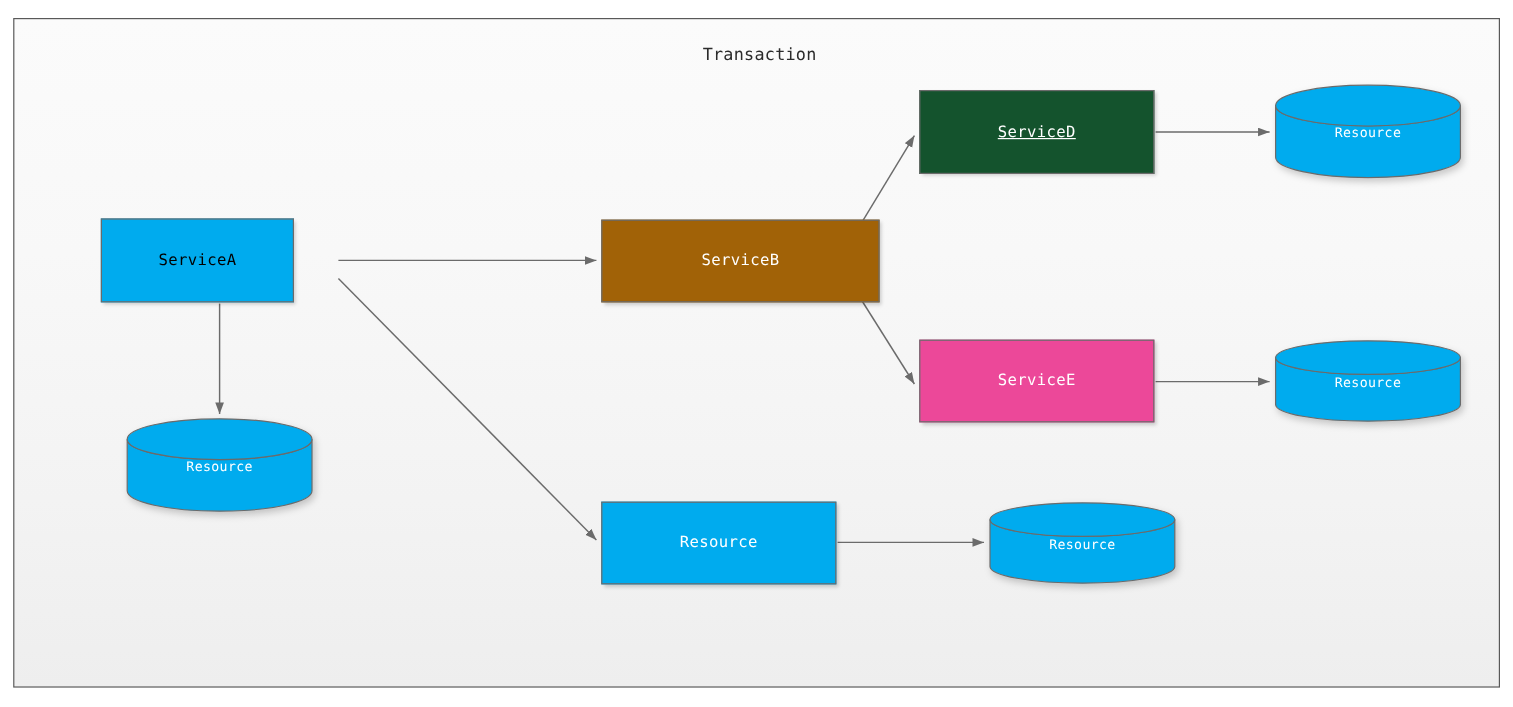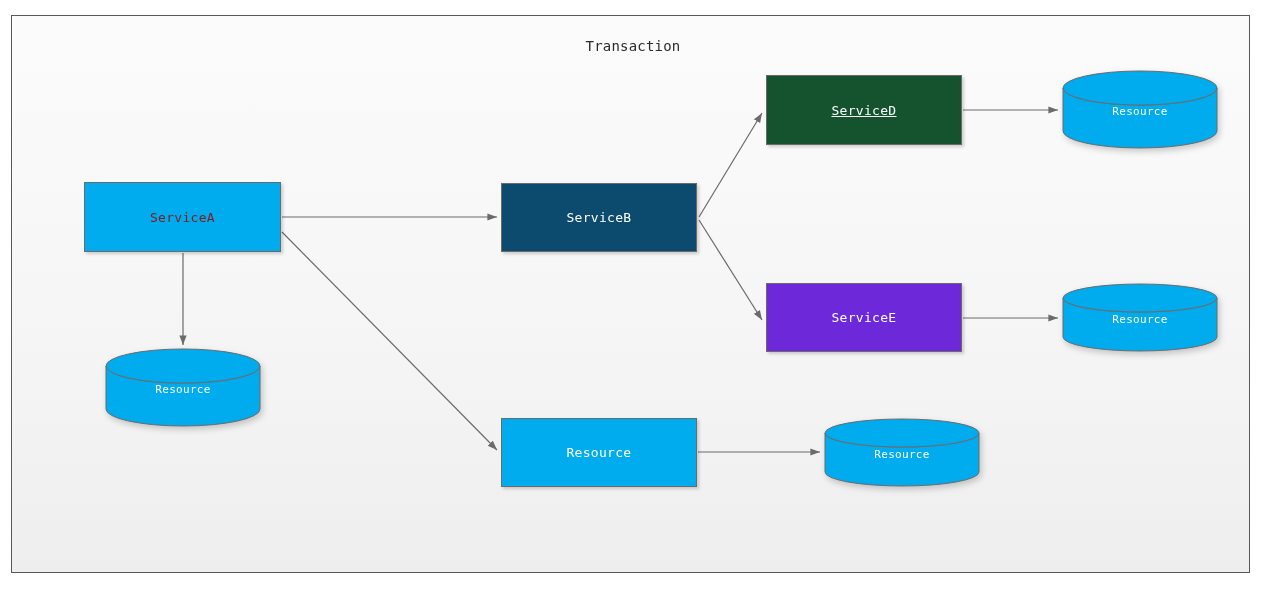--- a/index.html
+++ b/index.html
@@ -102,33 +102,33 @@
         <line x1="699" y1="220" x2="762" y2="320" stroke="#6b6b6b" stroke-width="1.2" marker-end="url(#arrowhead)"></line>
         <line x1="698" y1="452" x2="820" y2="452" stroke="#6b6b6b" stroke-width="1.2" marker-end="url(#arrowhead)"></line>
         <line x1="963" y1="110" x2="1058" y2="110" stroke="#6b6b6b" stroke-width="1.2" marker-end="url(#arrowhead)"></line>
         <line x1="963" y1="318" x2="1058" y2="318" stroke="#6b6b6b" stroke-width="1.2" marker-end="url(#arrowhead)"></line>
       </g>
   </svg>
 
   <div class="diagram-title" style="left: 633px; top: 46px; color: rgb(43, 43, 43);">Transaction</div>
 
   <div id="node-layer">
-      <div class="node-box" style="left: 84px; top: 182px; width: 197px; height: 70px; background: rgb(0, 171, 238); border-color: rgb(107, 107, 107); color: #7f1d1d;">
+      <div class="node-box" style="left: 84px; top: 182px; width: 161px; height: 70px; background: rgb(0, 171, 238); border-color: rgb(107, 107, 107); color: #000000;">
         <span>ServiceA</span>
       </div>
-      <div class="node-box" style="left: 501px; top: 183px; width: 196px; height: 69px; background: #0c4a6e; border-color: rgb(107, 107, 107); color: rgb(255, 255, 255); justify-content: center;">
+      <div class="node-box" style="left: 501px; top: 183px; width: 232px; height: 69px; background: #a16207; border-color: rgb(107, 107, 107); color: rgb(255, 255, 255); justify-content: center;">
         <span>ServiceB</span>
       </div>
       <div class="node-box" style="left: 501px; top: 418px; width: 196px; height: 69px; background: rgb(0, 171, 238); border-color: rgb(107, 107, 107); color: rgb(255, 255, 255);">
         <span>Resource</span>
       </div>
       <div class="node-box" style="left: 766px; top: 75px; width: 196px; height: 70px; background: #14532d; border-color: rgb(107, 107, 107); color: rgb(255, 255, 255); text-decoration: underline;">
         <span>ServiceD</span>
       </div>
-      <div class="node-box" style="left: 766px; top: 283px; width: 196px; height: 69px; background: #6d28d9; border-color: rgb(107, 107, 107); color: rgb(255, 255, 255);">
+      <div class="node-box" style="left: 766px; top: 283px; width: 196px; height: 69px; background: #ec4899; border-color: rgb(107, 107, 107); color: rgb(255, 255, 255);">
         <span>ServiceE</span>
       </div>
       <div class="node-cyl" style="left: 105px; top: 348px; width: 156px; height: 79px;">
         <svg viewBox="0 0 156 79" preserveAspectRatio="none">
           <path d="M1,18 A77,17 0 0 0 155,18 L155,61 A77,17 0 0 1 1,61 Z" fill="#00ABEE" stroke="#6b6b6b" stroke-width="1"></path>
           <ellipse cx="78" cy="18" rx="77" ry="17" fill="#00ABEE" stroke="#6b6b6b" stroke-width="1"></ellipse>
         </svg>
         <div class="cyl-label" style="color: rgb(255, 255, 255);">Resource</div>
       </div>
       <div class="node-cyl" style="left: 824px; top: 418px; width: 156px; height: 69px;">

